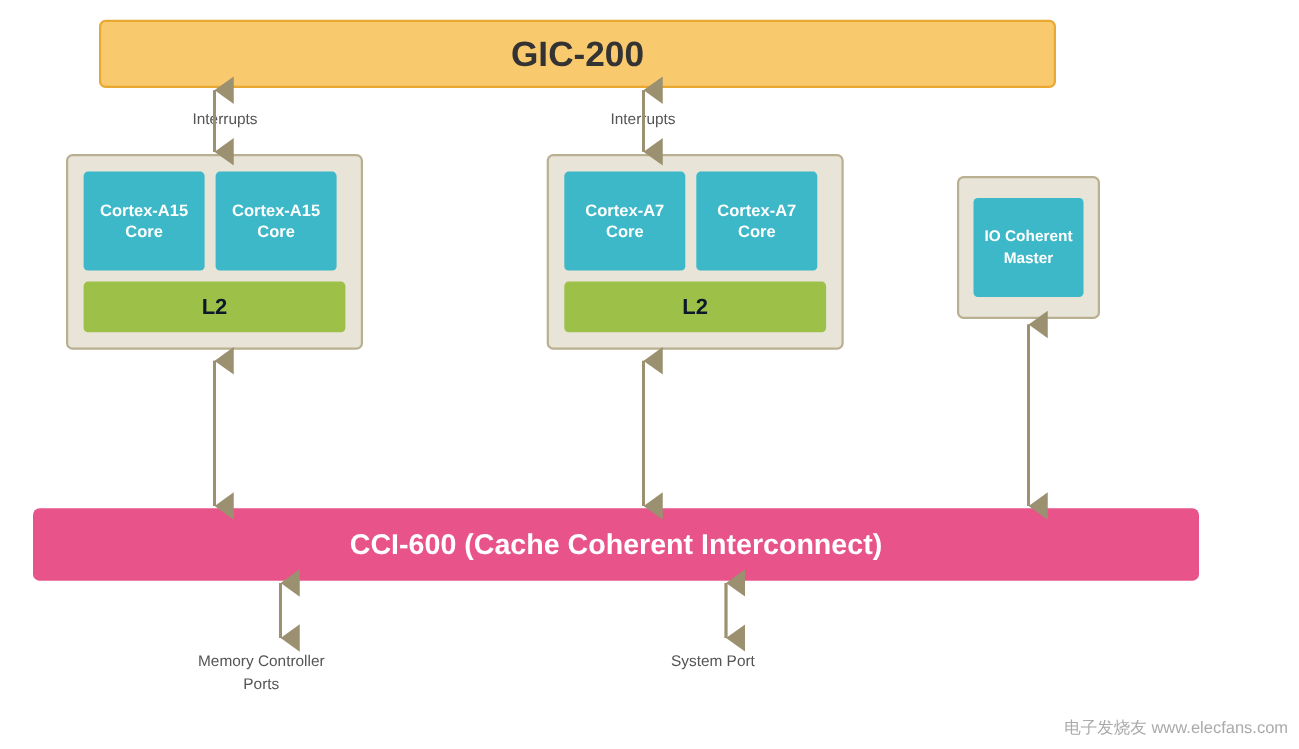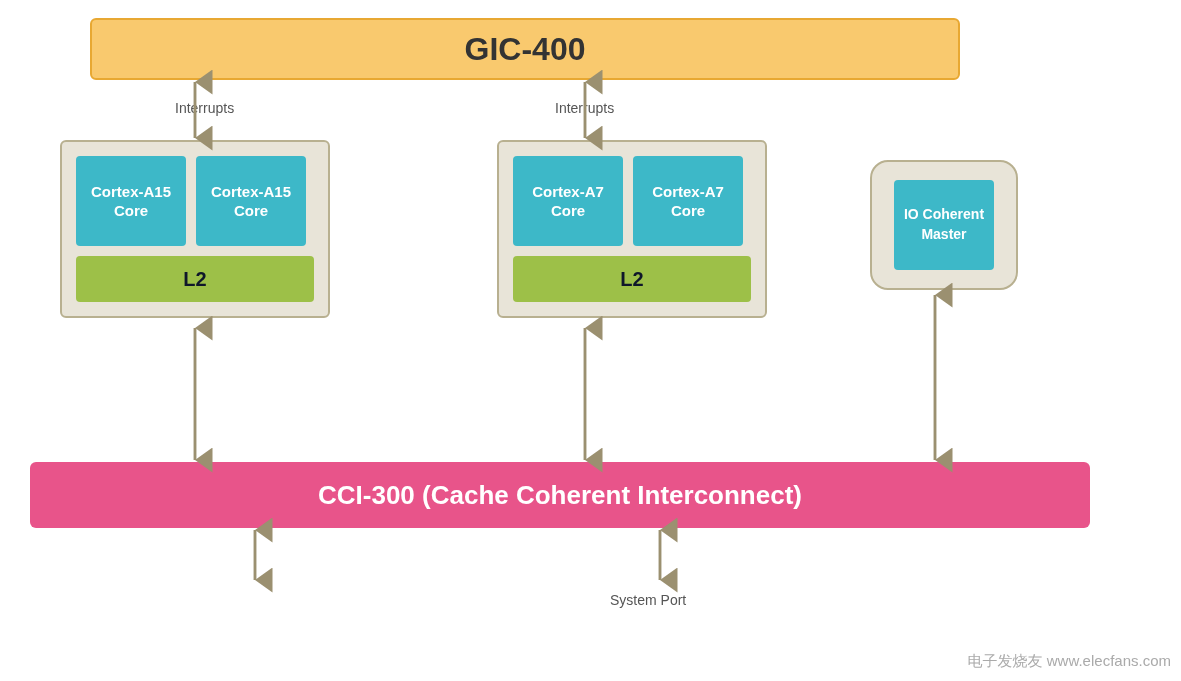--- a/index.html
+++ b/index.html
@@ -82,22 +82,22 @@
     .l2-box span {
       font-size: 20px;
       font-weight: bold;
       color: #0f172a;
     }
 
     
     .io-master-box {
       background: #e8e4d8;
       border: 2.5px solid #b8b090;
-      border-radius: 18px;
-      width: 148px;
+      border-radius: 6px;
+      width: 130px;
       height: 130px;
       display: flex;
       align-items: center;
       justify-content: center;
       text-align: center;
       position: relative;
     }
     .io-inner {
       background: #3db8c8;
       border-radius: 4px;
@@ -159,21 +159,21 @@
       font-size: 15px;
       color: #aaa;
     }
   </style>
 </head>
 <body>
 
 <div class="diagram-container">
 
   <div class="gic-bar" style="position:absolute;top:18px;left:60px;width:870px;">
-    <span>GIC-400</span>
+    <span>GIC-200</span>
   </div>
 
   <div class="interrupt-label" style="top:100px; left:175px;">
     <span>Interrupts</span>
   </div>
   <div class="interrupt-label" style="top:100px; left:555px;">
     <span>Interrupts</span>
   </div>
 
   <div class="cluster" style="position:absolute;top:140px;left:60px;width:270px;">
@@ -204,21 +204,21 @@
     </div>
   </div>
 
   <div class="io-master-box" style="position:absolute;top:160px;left:870px;">
     <div class="io-inner">
       <span>IO Coherent<br>Master</span>
     </div>
   </div>
 
   <div class="cci-bar">
-    <span>CCI-300 (Cache Coherent Interconnect)</span>
+    <span>CCI-600 (Cache Coherent Interconnect)</span>
   </div>
 
   <svg class="arrows-area" xmlns="http://www.w3.org/2000/svg">
     <defs>
       <marker id="arrowhead-down" markerWidth="10" markerHeight="7" refX="5" refY="7" orient="auto">
         <polygon points="0 0, 10 0, 5 7" fill="#9b9070"></polygon>
       </marker>
       <marker id="arrowhead-up" markerWidth="10" markerHeight="7" refX="5" refY="0" orient="auto">
         <polygon points="0 7, 10 7, 5 0" fill="#9b9070"></polygon>
       </marker>
@@ -242,20 +242,23 @@
     <line x1="935" y1="295" x2="935" y2="460" stroke="#9b9070" stroke-width="2.5" marker-end="url(#arrowhead-down)"></line>
     <line x1="935" y1="460" x2="935" y2="295" stroke="#9b9070" stroke-width="2.5" marker-end="url(#arrowhead-up)"></line>
 
     <line x1="255" y1="530" x2="255" y2="580" stroke="#9b9070" stroke-width="2.5" marker-end="url(#arrowhead-down)"></line>
     <line x1="255" y1="580" x2="255" y2="530" stroke="#9b9070" stroke-width="2.5" marker-end="url(#arrowhead-up)"></line>
 
     <line x1="660" y1="530" x2="660" y2="580" stroke="#9b9070" stroke-width="2.5" marker-end="url(#arrowhead-down)"></line>
     <line x1="660" y1="580" x2="660" y2="530" stroke="#9b9070" stroke-width="2.5" marker-end="url(#arrowhead-up)"></line>
   </svg>
 
+  <div style="position:absolute;top:590px;left:180px;text-align:center;font-size:14px;color:#555;line-height:1.5;">
+    <span>Memory Controller<br>Ports</span>
+  </div>
   <div style="position:absolute;top:590px;left:610px;text-align:right;font-size:14px;color:#555;line-height:1.5;">
     <span>System Port</span>
   </div>
 
   <div class="watermark">
     <span>电子发烧友 www.elecfans.com</span>
   </div>
 
 </div>
 

